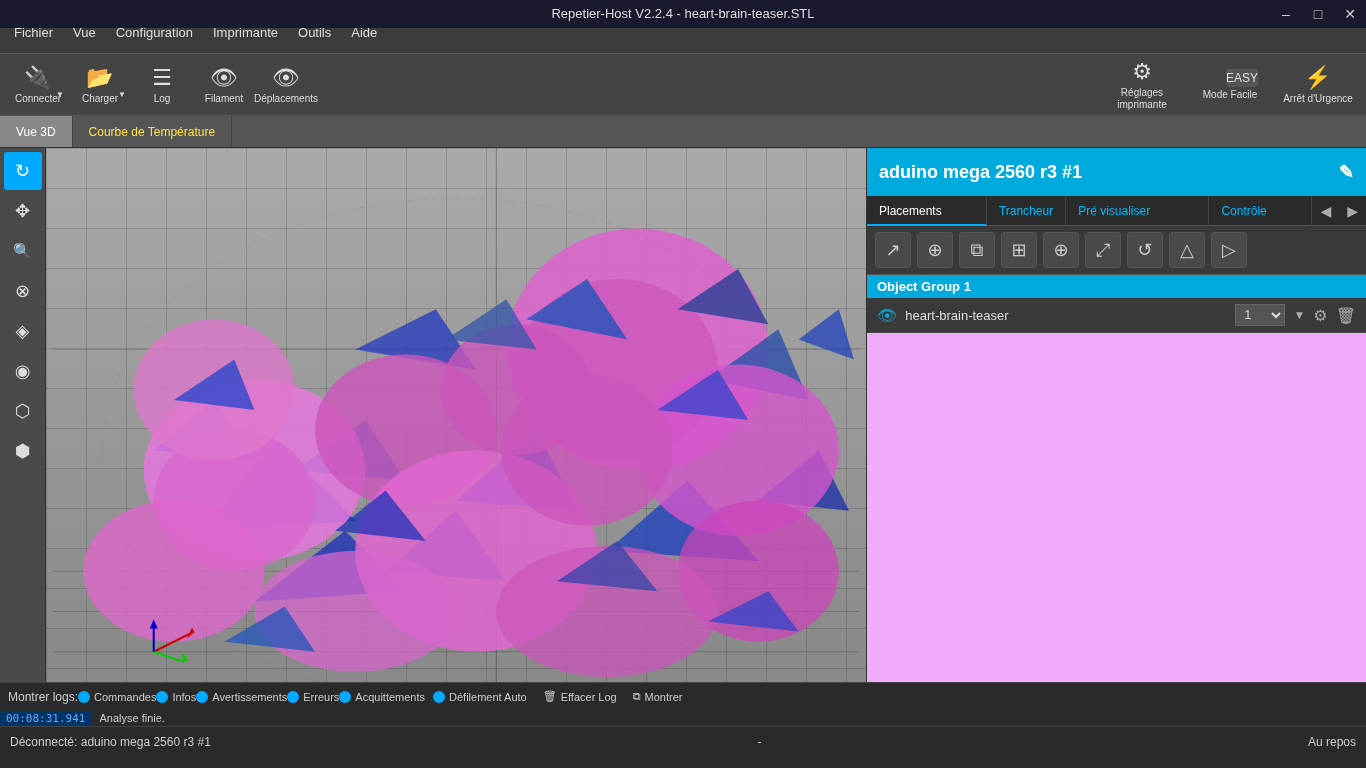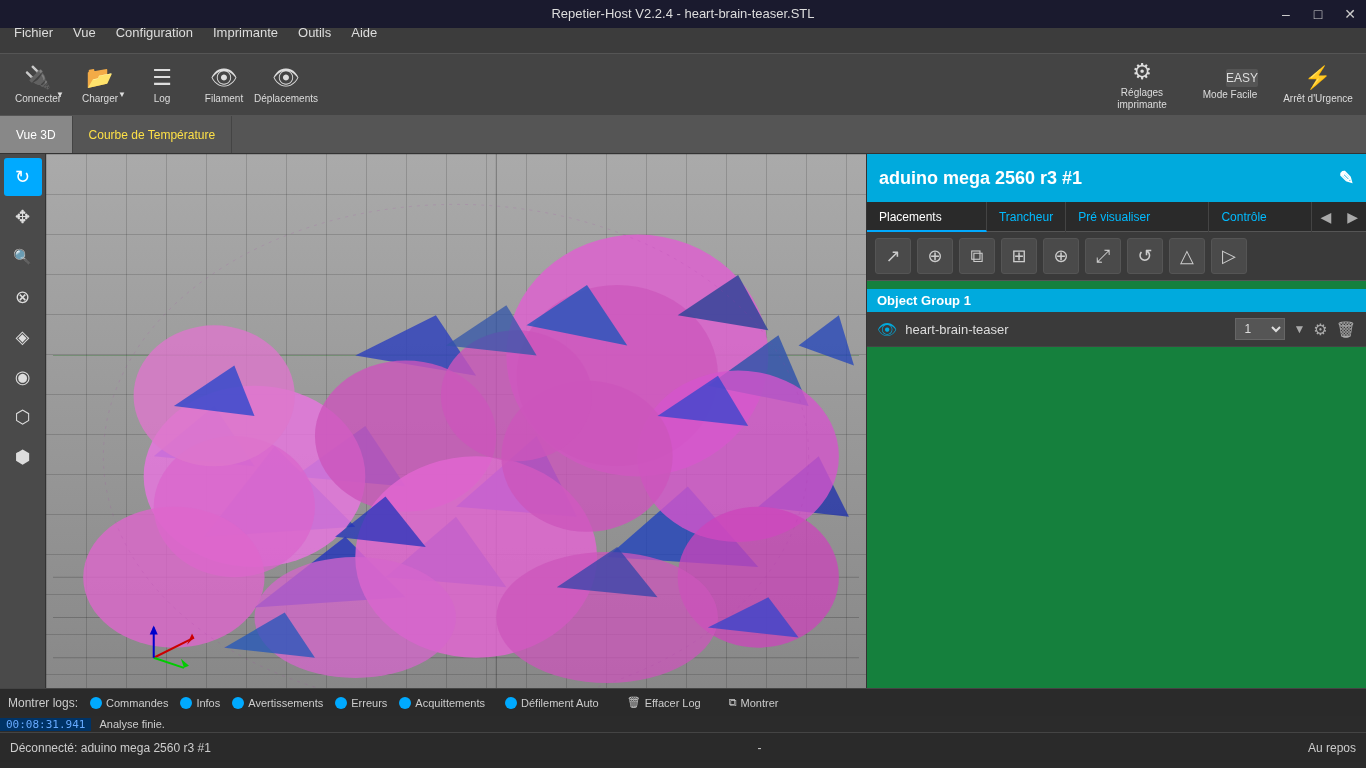--- a/index.html
+++ b/index.html
@@ -94,21 +94,21 @@
       cursor: pointer;
       color: #ddd;
       font-size: 10px;
       gap: 2px;
     }
     .toolbar-right-btn .icon { font-size: 22px; }
 
     
     #tabbar {
       background: #555;
-      height: 38px;
+      height: 32px;
       display: flex;
       align-items: stretch;
       border-bottom: 1px solid #333;
     }
     .tab {
       padding: 0 16px;
       display: flex;
       align-items: center;
       cursor: pointer;
       font-size: 12px;
@@ -154,21 +154,21 @@
     #viewport {
       flex: 1;
       background: #7a7a7a;
       position: relative;
       overflow: hidden;
     }
 
     
     #right-panel {
       width: 500px;
-      background: #15803d;
+      background: #f0abfc;
       display: flex;
       flex-direction: column;
       border-left: 1px solid #333;
     }
 
     #printer-header {
       background: #00aadd;
       color: #fff;
       font-size: 18px;
       font-weight: bold;
@@ -231,21 +231,20 @@
       background: #4a4a4a;
     }
 
     
     #obj-group-header {
       background: #00aadd;
       color: #fff;
       padding: 4px 10px;
       font-size: 13px;
       font-weight: bold;
-      margin-top: 8px;
     }
     .obj-list-item {
       display: flex;
       align-items: center;
       padding: 6px 10px;
       gap: 8px;
       border-bottom: 1px solid #444;
       background: #3a3a3a;
     }
     .obj-list-item .eye-icon { color: #00aadd; font-size: 16px; cursor: pointer; }
@@ -278,21 +277,20 @@
         linear-gradient(rgba(0,0,0,0.15) 1px, transparent 1px),
         linear-gradient(90deg, rgba(0,0,0,0.15) 1px, transparent 1px);
       background-size: 40px 40px;
     }
     #log-toolbar {
       background: #2a2a2a;
       height: 28px;
       display: flex;
       align-items: center;
       padding: 0 8px;
-      gap: 12px;
       border-top: 1px solid #444;
     }
     .log-filter {
       display: flex;
       align-items: center;
       gap: 4px;
       font-size: 11px;
       color: #ccc;
     }
     .log-dot {

